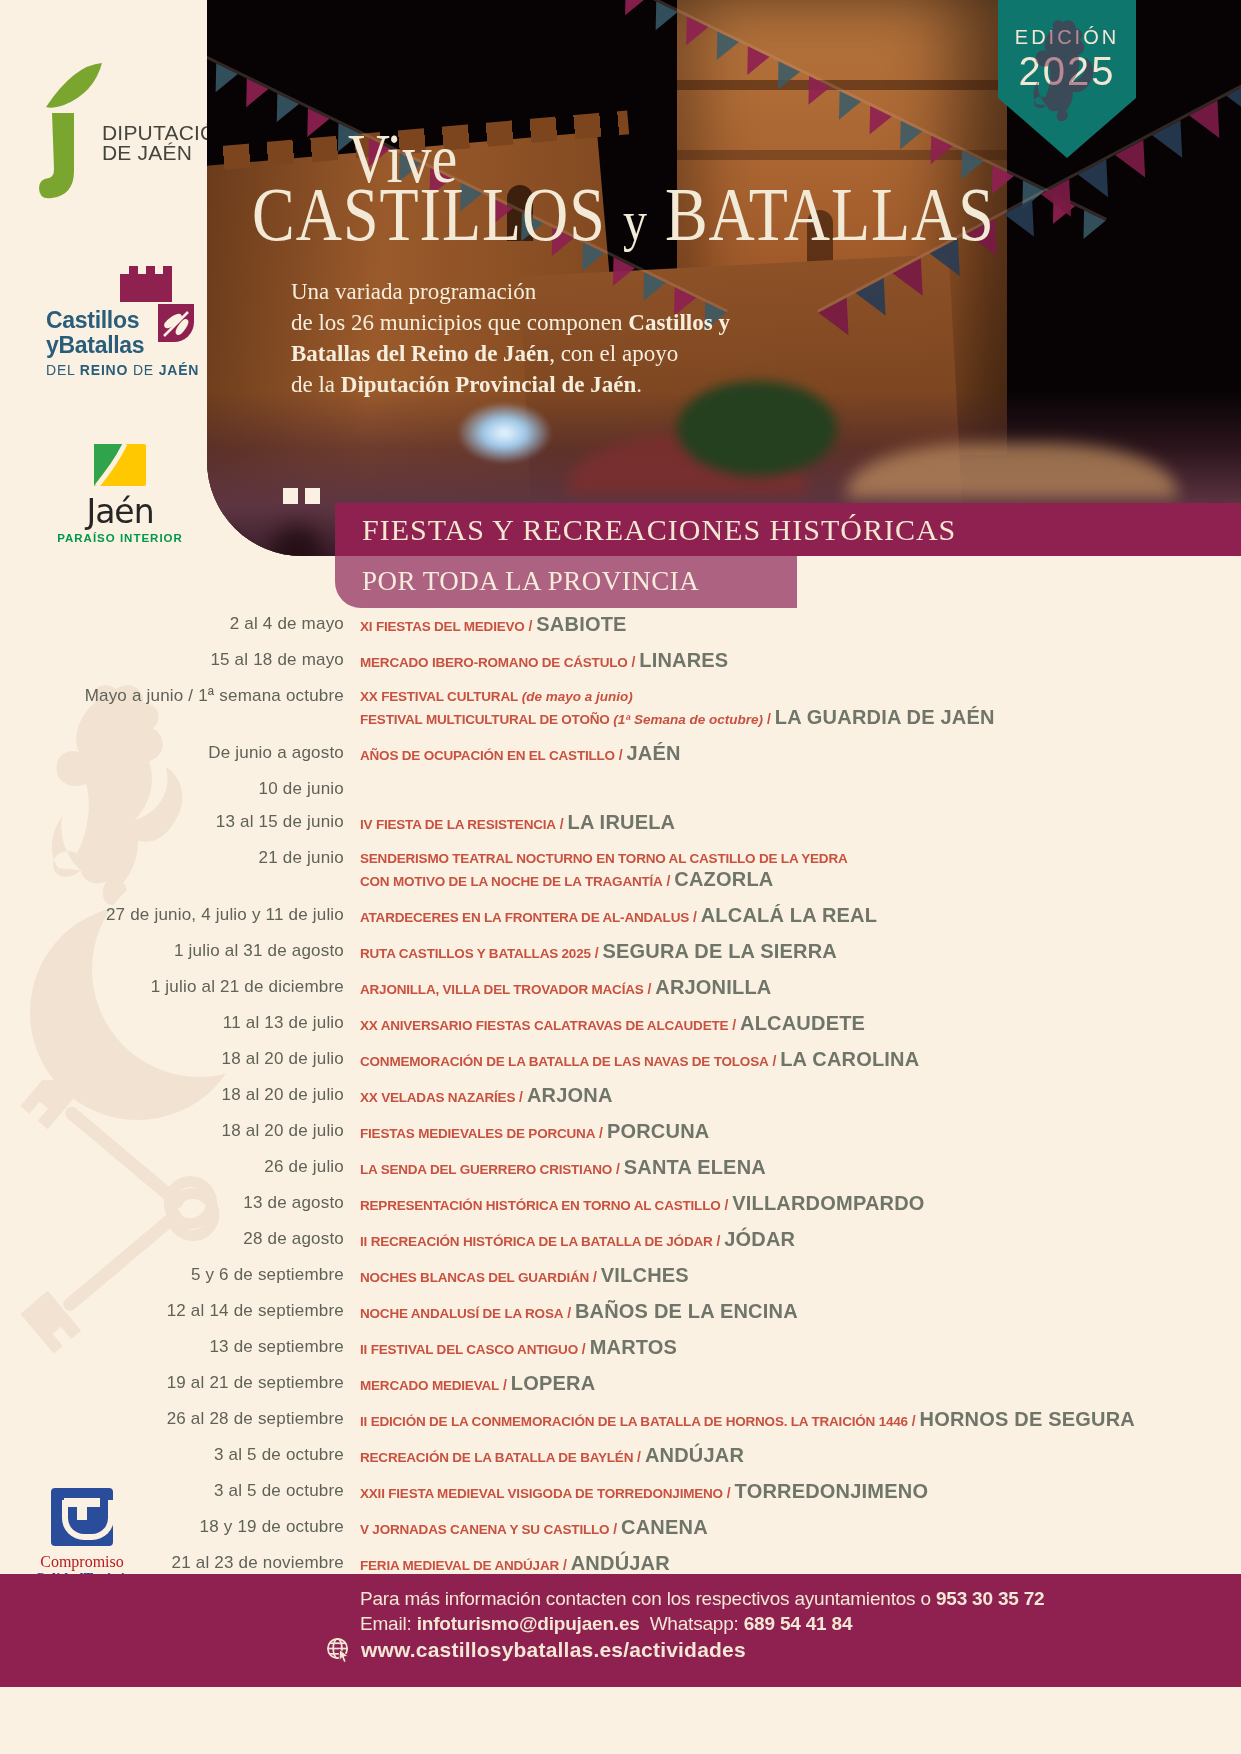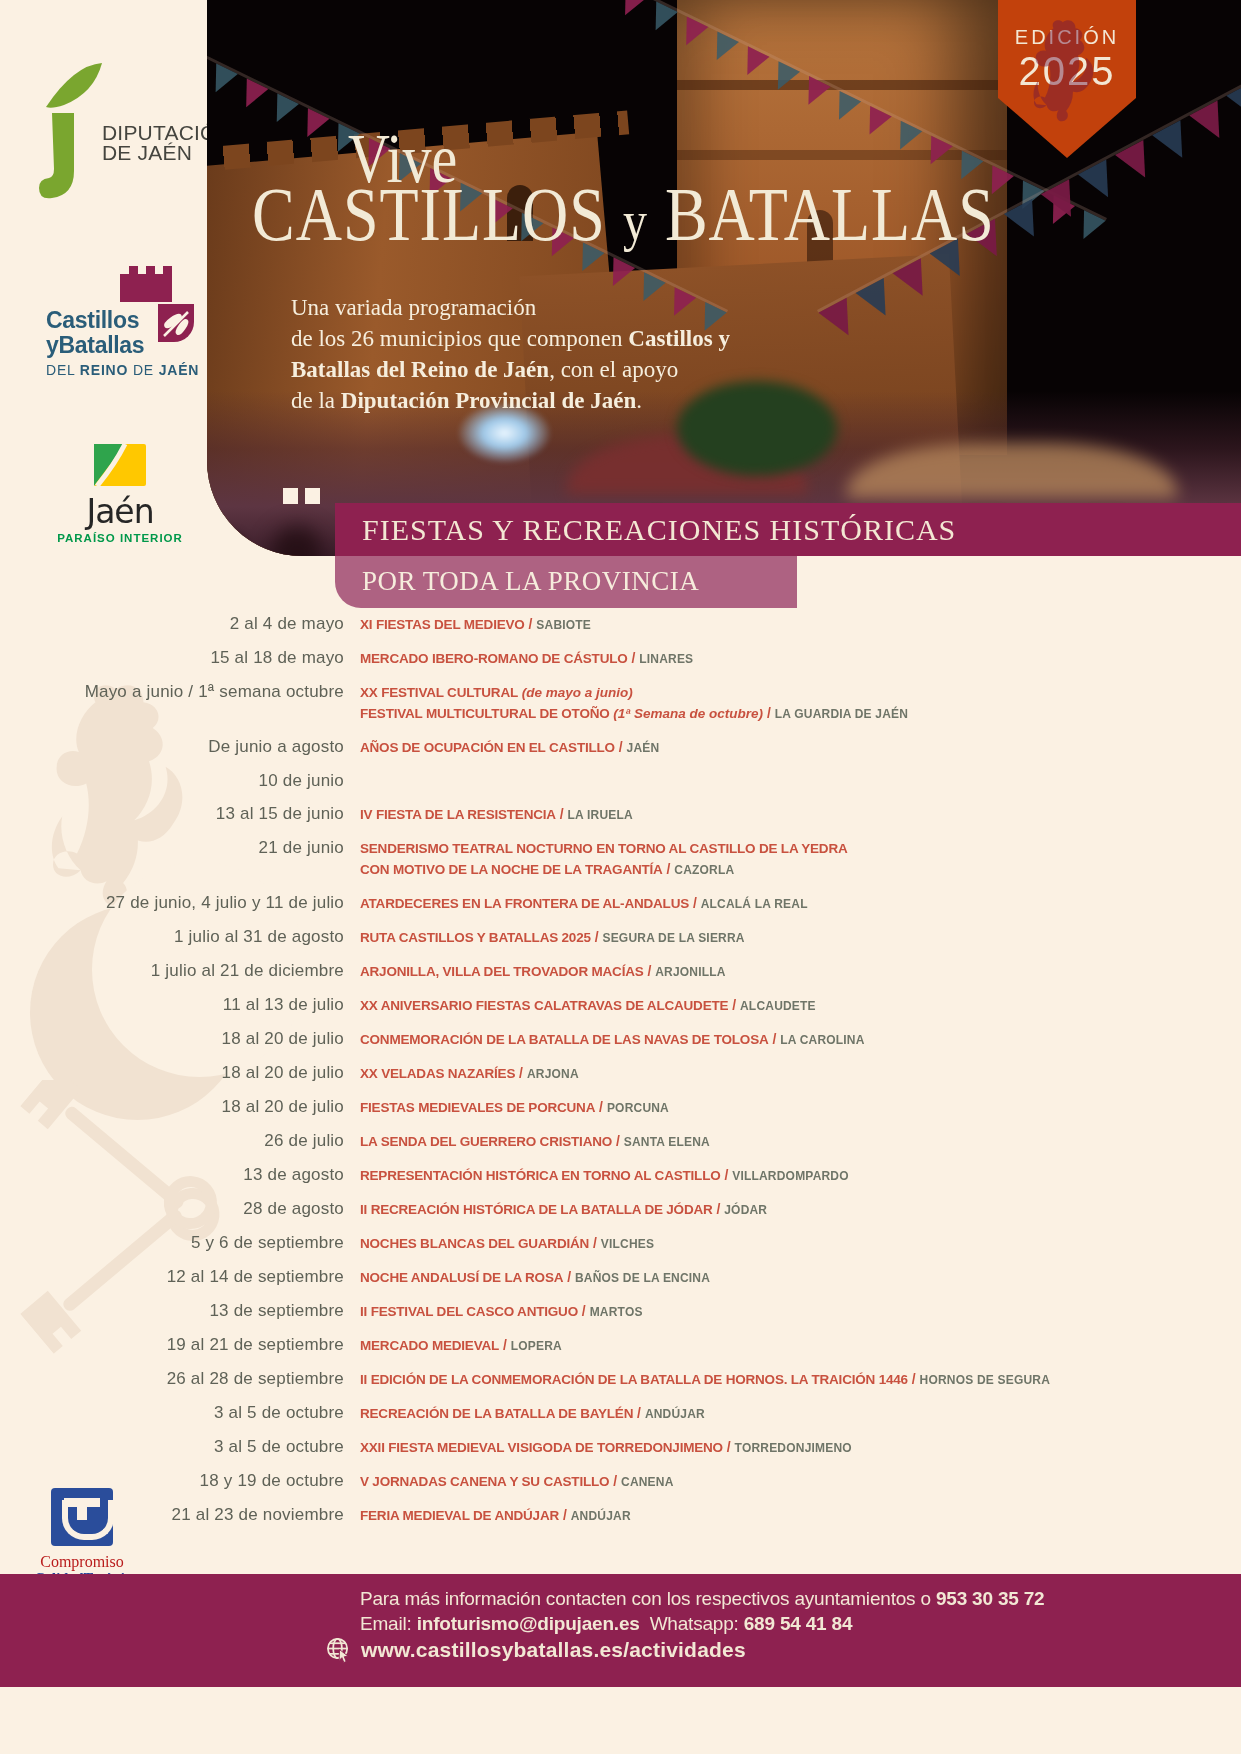--- a/index.html
+++ b/index.html
@@ -68,24 +68,24 @@
        430px 6px 20px 9px rgba(30,12,18,.9),530px 12px 22px 10px rgba(50,22,30,.8),
        640px 8px 24px 12px rgba(35,15,22,.85),760px 12px 26px 12px rgba(45,20,28,.8),
        880px 10px 24px 11px rgba(35,15,22,.85),990px 14px 26px 12px rgba(50,22,30,.8);}
 
   
   .title-vive{position:absolute;left:348px;top:118px;font-family:"Liberation Serif",serif;font-size:58px;
               color:#f2ead6;transform:scaleY(1.2);transform-origin:left top;z-index:3;}
   .title-main{position:absolute;left:252px;top:172px;font-family:"Liberation Serif",serif;font-size:64px;
               color:#f2ead6;letter-spacing:1px;transform:scaleY(1.18);transform-origin:left top;white-space:nowrap;z-index:3;}
   .title-main .small-y{font-size:48px;}
-  .intro{position:absolute;left:291px;top:292px;width:540px;font-family:"Liberation Serif",serif;
+  .intro{position:absolute;left:291px;top:276px;width:540px;font-family:"Liberation Serif",serif;
          font-size:23px;line-height:31px;color:#f6eedd;z-index:3;}
   .intro b{font-weight:bold;}
-  .badge{position:absolute;left:998px;top:0;width:138px;height:158px;background:#c2410c;z-index:4;
+  .badge{position:absolute;left:998px;top:0;width:138px;height:158px;background:#0f766e;z-index:4;
          clip-path:polygon(0 0,100% 0,100% 62%,50% 100%,0 62%);text-align:center;color:#f3e7d3;}
   .badge-l1{margin-top:26px;font-size:20px;letter-spacing:3px;}
   .badge-l2{font-size:40px;letter-spacing:2px;line-height:44px;}
   .badge svg{position:absolute;left:24px;top:18px;opacity:.45;}
 
   
   .tooth{position:absolute;width:15px;height:16px;background:#fbf1e3;top:488px;z-index:3;}
   .banner1{position:absolute;left:335px;top:503px;width:906px;height:53px;background:#8e2150;z-index:3;
            font-family:"Liberation Serif",serif;font-size:30px;letter-spacing:1px;color:#f3e7d3;
            line-height:53px;padding-left:27px;box-sizing:border-box;}
@@ -99,21 +99,21 @@
   .wm-crescent-inner{left:92px;top:862px;width:215px;height:215px;border-radius:50%;background:#fbf1e3;}
 
   
   .events{position:absolute;left:0;top:614px;width:1241px;z-index:2;}
   .event-row{display:grid;grid-template-columns:344px 1fr;column-gap:16px;margin-bottom:13px;}
   .ev-date{text-align:right;color:#5f6257;font-size:17px;line-height:20px;letter-spacing:.2px;}
   .ev-line{line-height:20px;}
   .ev-name{color:#c8513f;font-weight:bold;font-size:13.5px;letter-spacing:-.2px;}
   .ev-note{color:#c8513f;font-weight:bold;font-style:italic;font-size:13.5px;}
   .ev-slash{color:#c8513f;font-weight:bold;font-size:14px;}
-  .ev-city{color:#6f7568;font-weight:bold;font-size:12px;letter-spacing:.2px;}
+  .ev-city{color:#6f7568;font-weight:bold;font-size:20px;letter-spacing:.2px;}
 
   
   .foot-teeth{position:absolute;left:0;top:1602px;width:1241px;height:40px;
       background:repeating-linear-gradient(90deg,#8e2150 0 30px,rgba(0,0,0,0) 30px 58px);background-position:-12px 0;}
   .foot{position:absolute;left:0;top:1574px;width:1241px;height:113px;background:#8e2150;color:#f2e7d4;}
   .foot-lines{position:absolute;left:360px;top:12px;font-size:19px;line-height:25px;letter-spacing:-.2px;}
   .foot-lines b{font-weight:bold;}
   .wa-label{margin-left:10px;}
   .foot-url{position:absolute;left:325px;top:62px;display:flex;align-items:center;gap:9px;
             font-size:21px;font-weight:bold;letter-spacing:.2px;}

